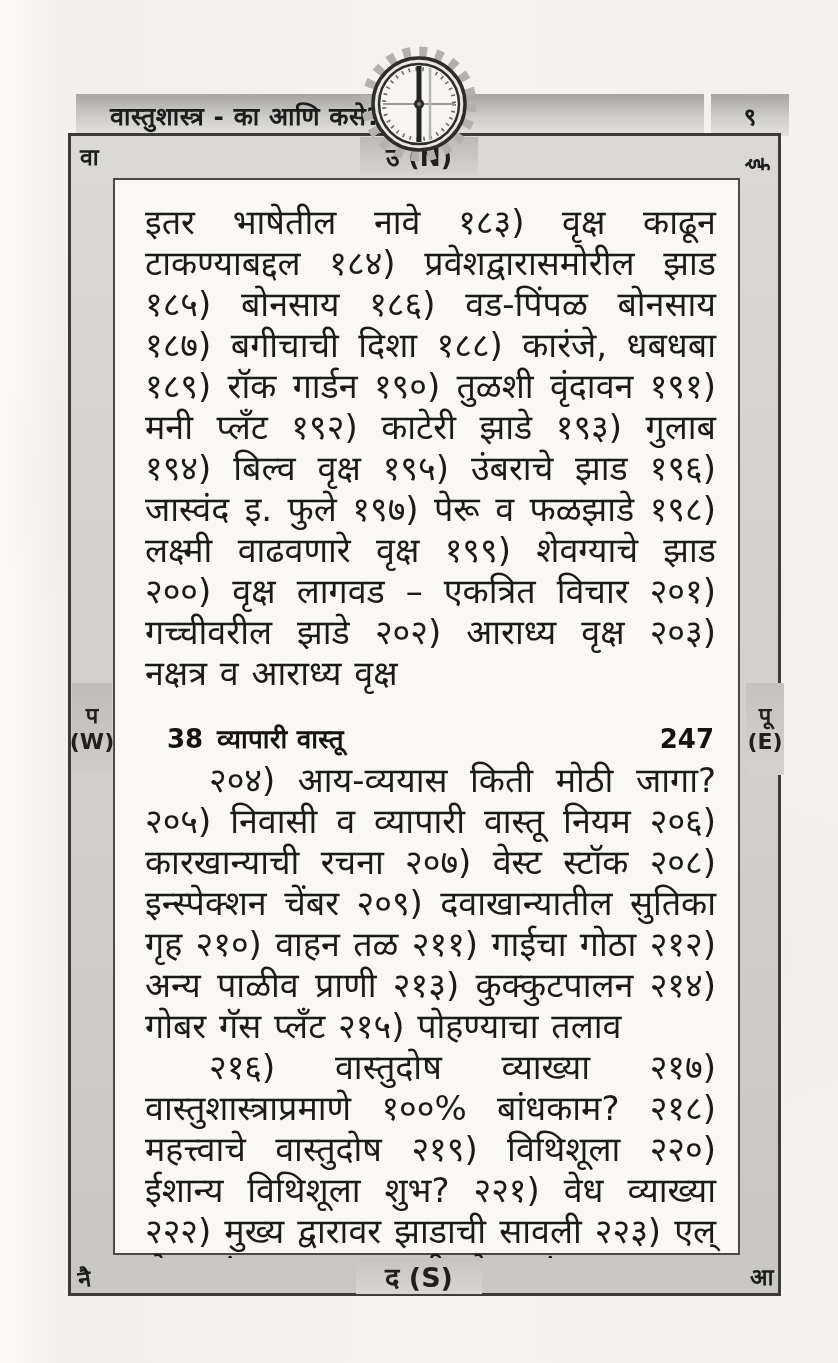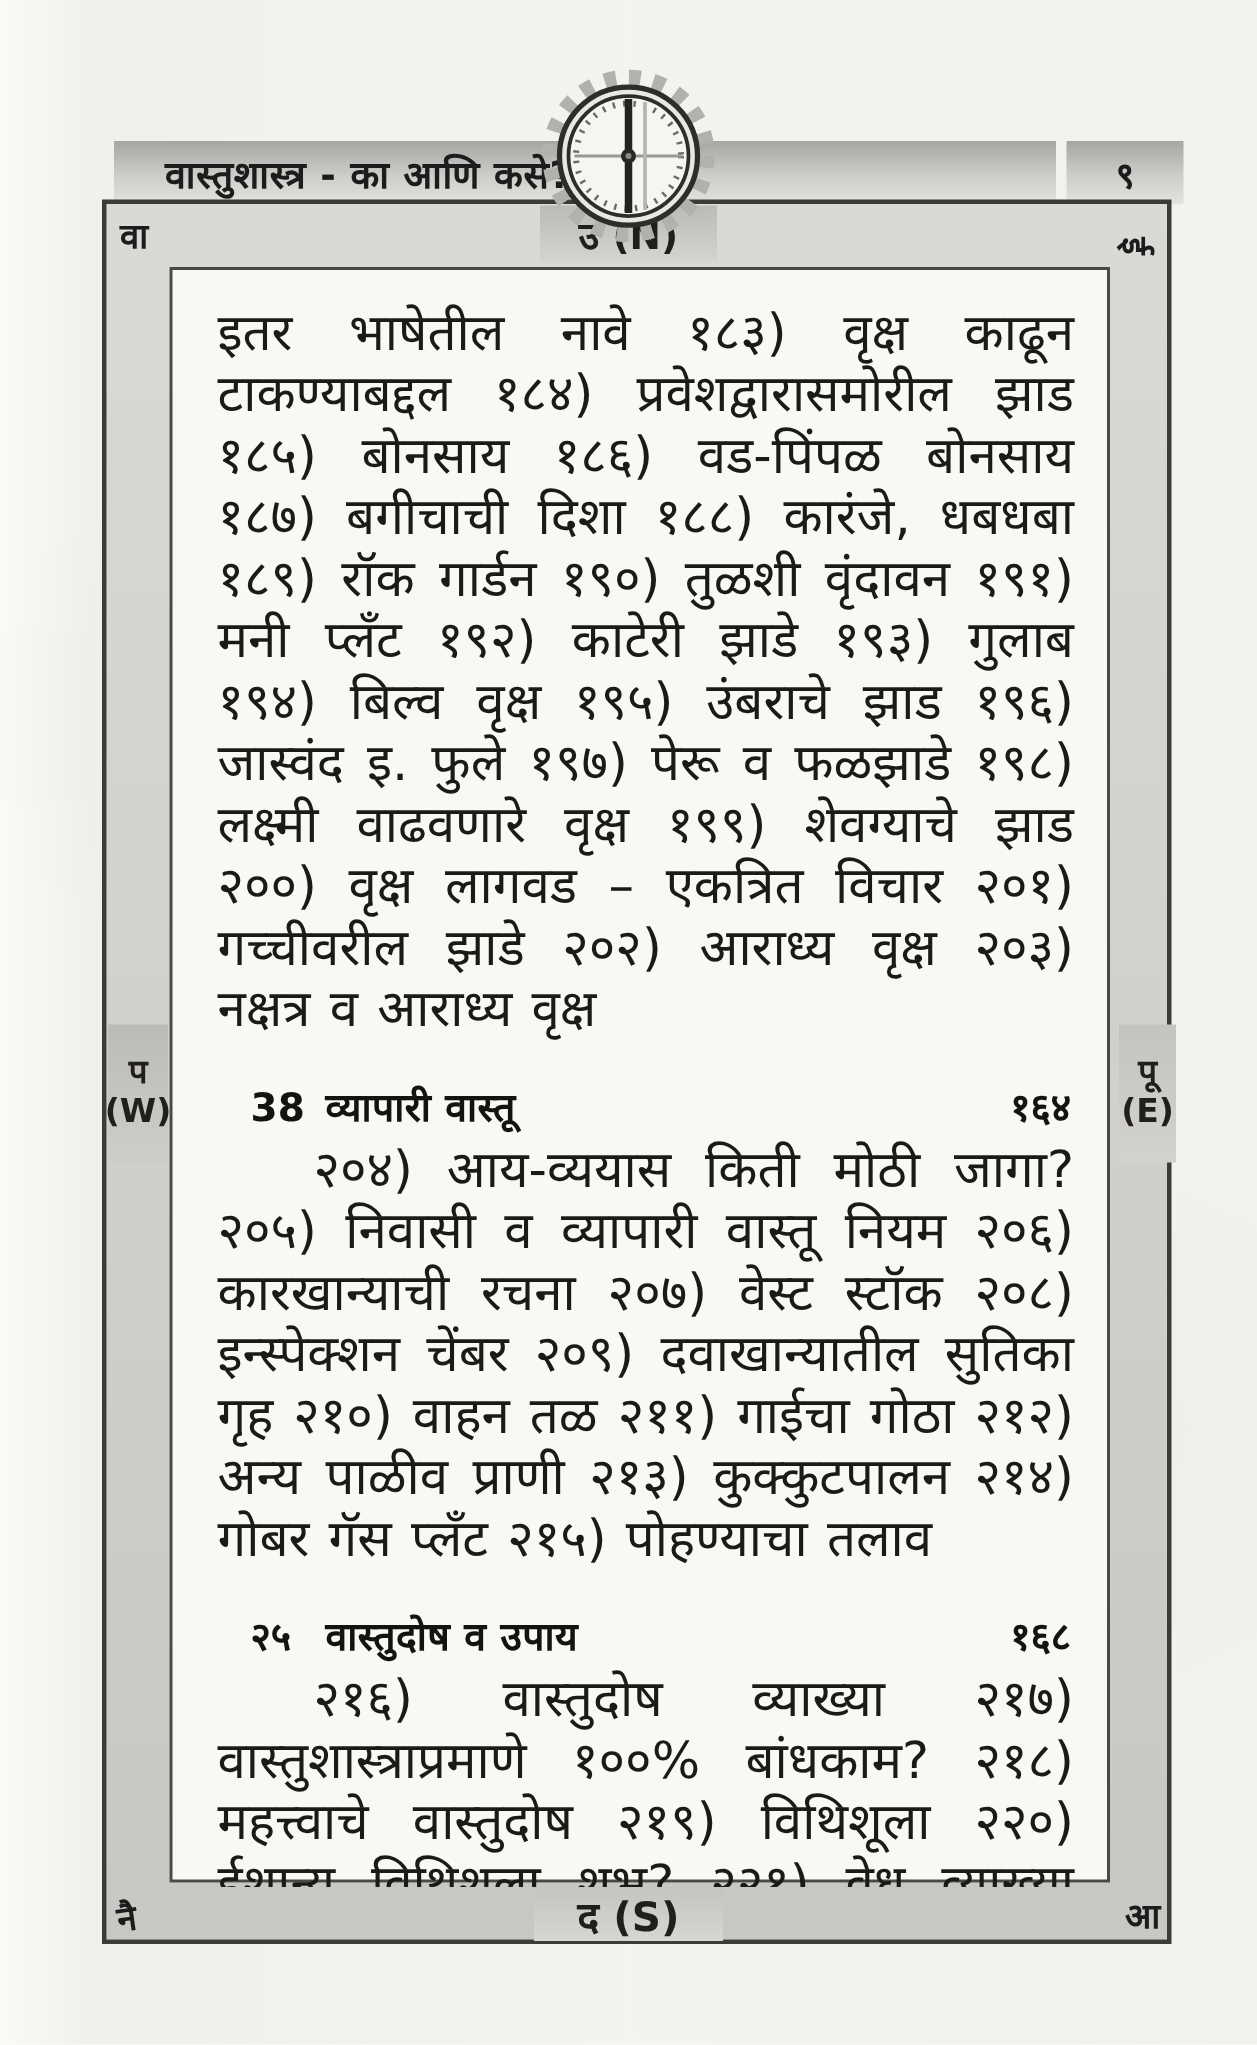--- a/index.html
+++ b/index.html
@@ -109,23 +109,18 @@
 <div class="corner corner-ne">ई</div>
 <div class="corner corner-sw">नै</div>
 <div class="corner corner-se">आ</div>
 
 <div class="content">
   <p class="para">इतर भाषेतील नावे १८३) वृक्ष काढून टाकण्याबद्दल १८४) प्रवेशद्वारासमोरील झाड १८५) बोनसाय १८६) वड-पिंपळ बोनसाय १८७) बगीचाची दिशा १८८) कारंजे, धबधबा १८९) रॉक गार्डन १९०) तुळशी वृंदावन १९१) मनी प्लँट १९२) काटेरी झाडे १९३) गुलाब १९४) बिल्व वृक्ष १९५) उंबराचे झाड १९६) जास्वंद इ. फुले १९७) पेरू व फळझाडे १९८) लक्ष्मी वाढवणारे वृक्ष १९९) शेवग्याचे झाड २००) वृक्ष लागवड – एकत्रित विचार २०१) गच्चीवरील झाडे २०२) आराध्य वृक्ष २०३) नक्षत्र व आराध्य वृक्ष</p>
 
   <div class="sec-head">
     <span class="sec-num">38</span>
     <span class="sec-title">व्यापारी वास्तू</span>
-    <span class="sec-page">१६४</span>
+    <span class="sec-page">247</span>
   </div>
   <p class="para indent">२०४) आय-व्ययास किती मोठी जागा? २०५) निवासी व व्यापारी वास्तू नियम २०६) कारखान्याची रचना २०७) वेस्ट स्टॉक २०८) इन्स्पेक्शन चेंबर २०९) दवाखान्यातील सुतिका गृह २१०) वाहन तळ २११) गाईचा गोठा २१२) अन्य पाळीव प्राणी २१३) कुक्कुटपालन २१४) गोबर गॅस प्लँट २१५) पोहण्याचा तलाव</p>
 
-  <div class="sec-head">
-    <span class="sec-num">२५</span>
-    <span class="sec-title">वास्तुदोष व उपाय</span>
-    <span class="sec-page">१६८</span>
-  </div>
   <p class="para indent">२१६) वास्तुदोष व्याख्या २१७) वास्तुशास्त्राप्रमाणे १००% बांधकाम? २१८) महत्त्वाचे वास्तुदोष २१९) विथिशूला २२०) ईशान्य विथिशूला शुभ? २२१) वेध व्याख्या २२२) मुख्य द्वारावर झाडाची सावली २२३) एल् शेप बांधकाम २२४) सी शेप बांधकाम २२५) वास्तु-दोषांवर उपाय २२६) नाभि पूरण २२७) नाभिस्थान कसे काढावे? २२८) रत्नदीप संस्कार अर्थात स्वस्तिक व रत्न स्थापना २२९) रत्नदीप संस्काराचे संदर्भ २३०) एकंदर खर्च २३१) रत्नदीप संस्काराचा विधी २३२) फ्लॅट सिस्टीममधील यंत्र स्थापना २३३) आज अनेकजण करीत असलेल्या या संस्कारातील विचार व मूळ विचार यातील तफावत २३४) ग्रहांचे मंत्र २३५)</p>
 </div>
 
 </body></html>

